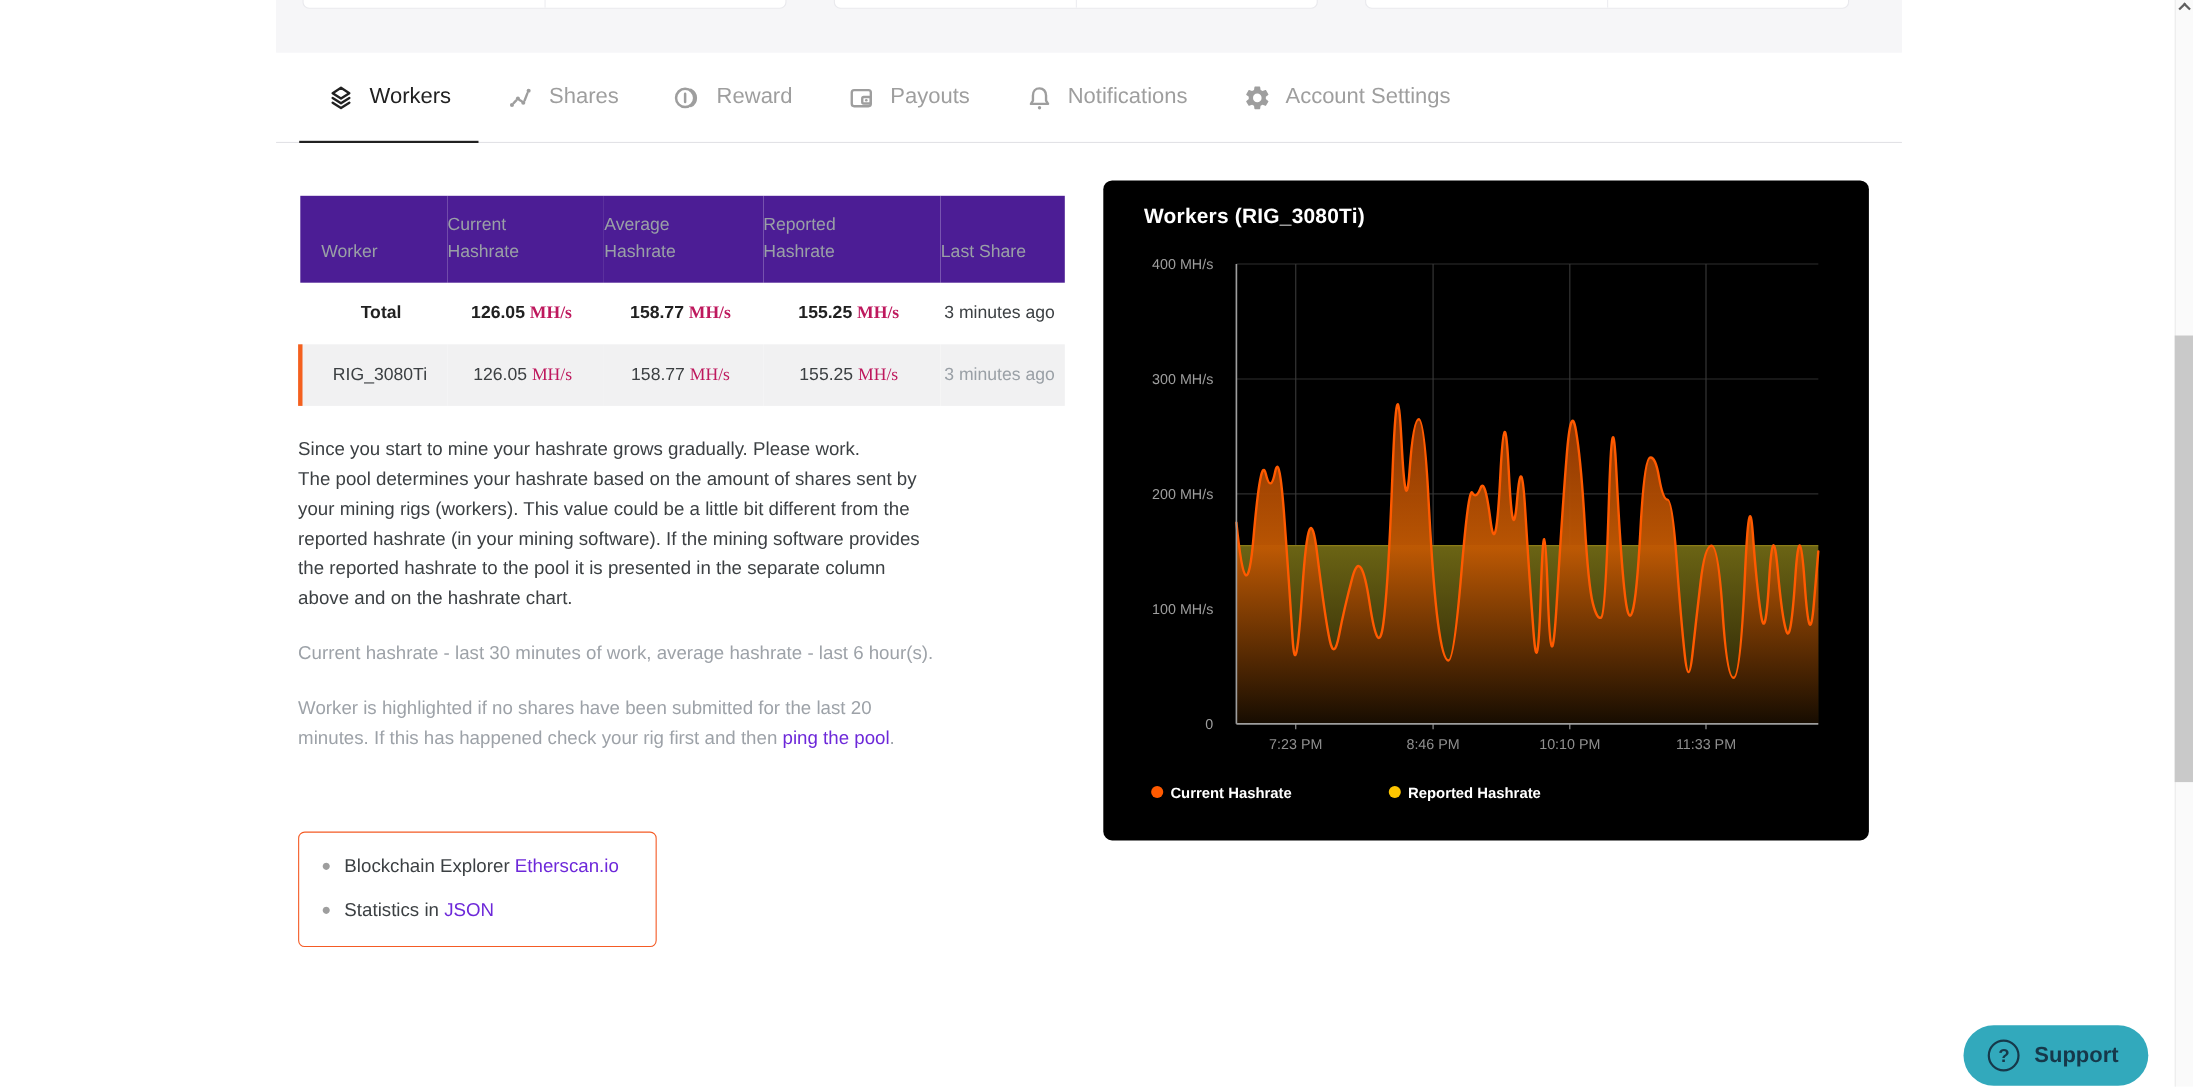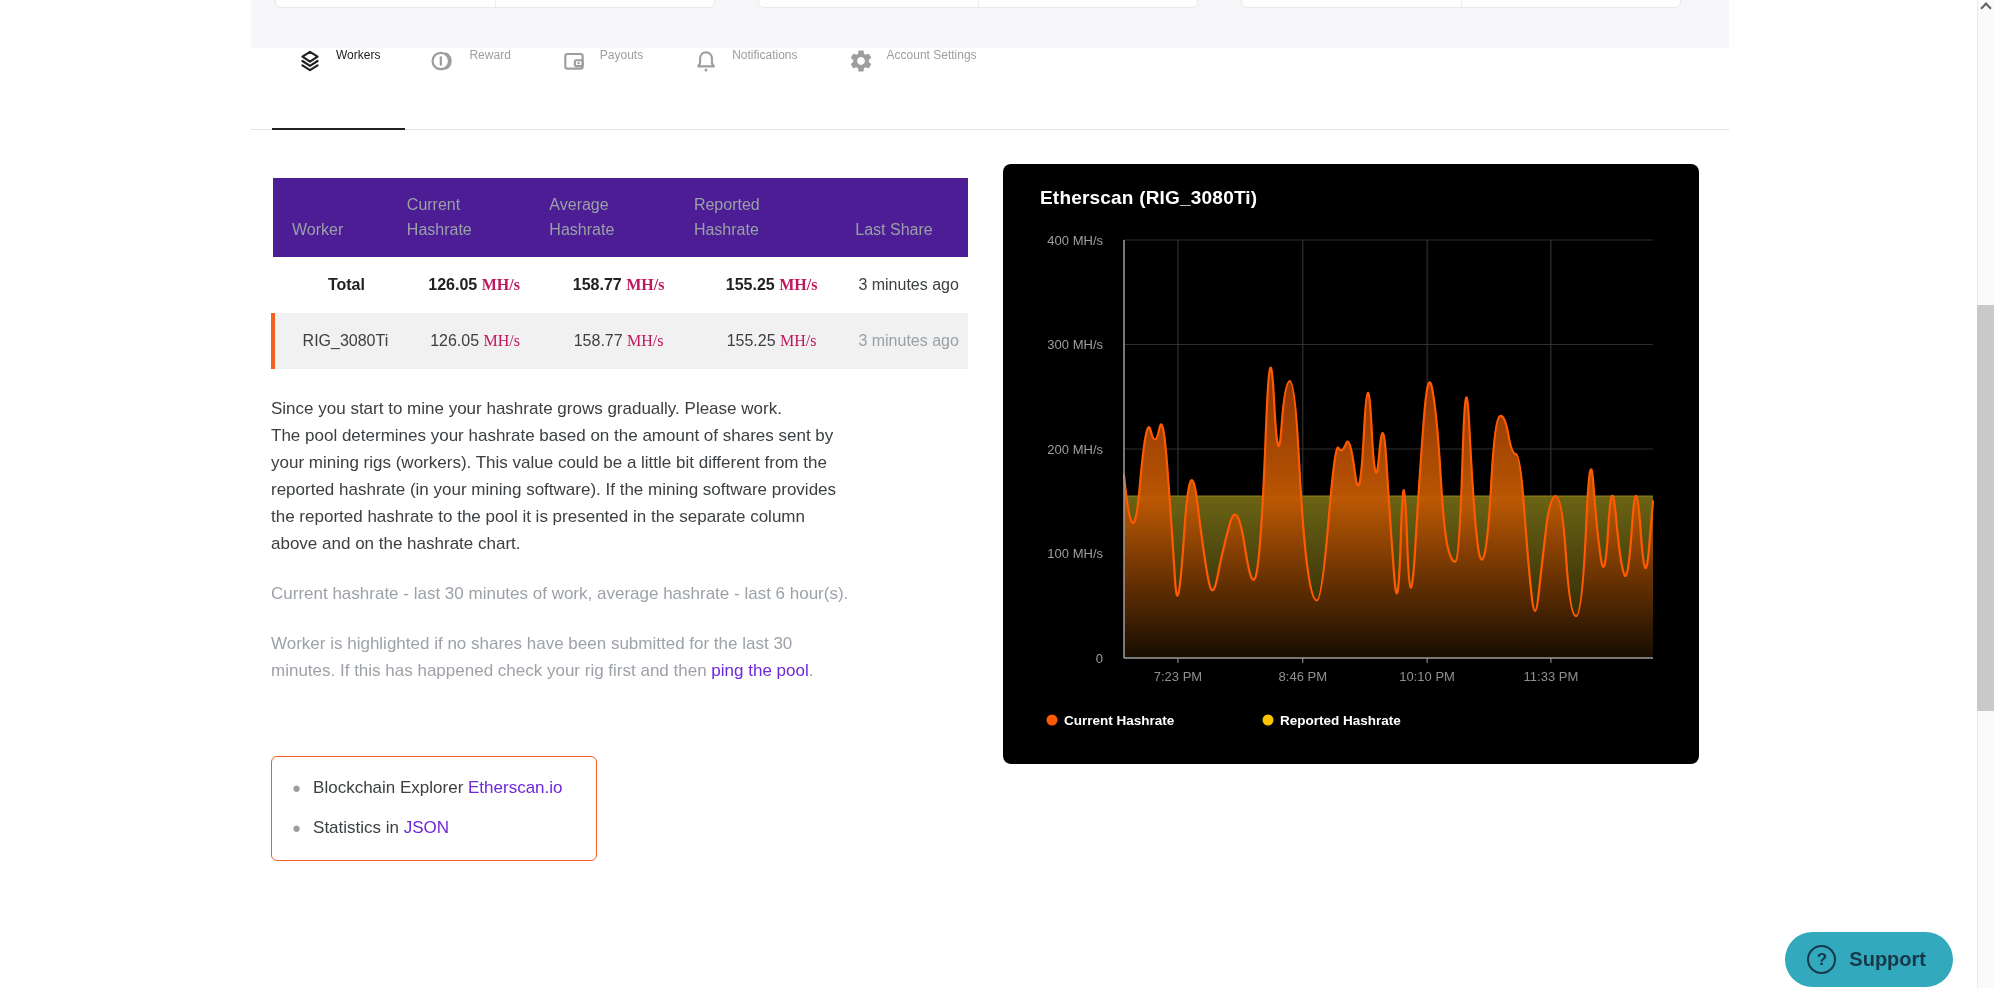--- a/index.html
+++ b/index.html
@@ -8,21 +8,21 @@
 
   
   .top-strip { position:absolute; left:251px; top:0; width:1478px; height:48px; background:#f6f6f8; }
   .stat-card { position:absolute; top:-42px; height:50px; width:440px; background:#fff; border:1px solid #e9e9ed; border-radius:6px; }
   .stat-card .divider { position:absolute; left:50%; top:0; bottom:0; width:1px; background:#ededf1; }
   .stat-card.c1 { left:275px; } .stat-card.c2 { left:758px; } .stat-card.c3 { left:1241px; }
 
   
   .tabbar { position:absolute; left:251px; top:48px; width:1478px; height:82px; background:#fff; border-bottom:1px solid #e2e2e6; }
   .tabs { display:flex; align-items:center; height:100%; padding-left:21px; }
-  .tab { position:relative; display:flex; align-items:flex-start; gap:13px; height:100%; padding:0 25px; font-size:12px; color:#9e9e9e; cursor:pointer; white-space:nowrap; }
+  .tab { position:relative; display:flex; align-items:center; gap:13px; height:100%; padding:0 25px; font-size:20px; color:#9e9e9e; cursor:pointer; white-space:nowrap; }
   .tab .ticon { display:flex; align-items:center; }
   .tab.active { color:#212121; font-weight:500; }
   .tab.active::after { content:""; position:absolute; left:0; right:0; bottom:-1px; height:2px; background:#212121; }
 
   
   .left-col { position:absolute; left:271px; top:140px; width:697px; }
   table.wtable { width:697px; border-collapse:collapse; font-size:16px; margin-top:38px; }
   .wtable th { background:#4c1d95; color:#9aa0a6; font-weight:400; text-align:left; vertical-align:bottom; padding:14px 6px 15px 0; line-height:25px; }
   .wtable th.first, .wtable td.first { padding-left:19px; }
   .wtable col.c-worker{width:134px;} .wtable col.c-cur{width:143px;} .wtable col.c-avg{width:145px;} .wtable col.c-rep{width:162px;} .wtable col.c-last{width:113px;}
@@ -82,20 +82,34 @@
   <div class="tabs">
     <div class="tab active">
       <span class="ticon">
         <svg width="26" height="26" viewBox="0 0 24 24" fill="none" stroke="currentColor" stroke-width="2" stroke-linejoin="round" stroke-linecap="round">
           <polygon points="12,3.5 19,8 12,12.5 5,8"></polygon>
             <polyline points="5,12 12,16.5 19,12"></polyline>
             <polyline points="5,16 12,20.5 19,16"></polyline>
         </svg>
       </span>
       <span>Workers</span>
+    </div>
+    <div class="tab">
+      <span class="ticon">
+        <svg width="26" height="26" viewBox="0 0 24 24" fill="currentColor" stroke="currentColor" stroke-width="2" stroke-linecap="round">
+          <circle cx="5" cy="18" r="1.7" stroke="none"></circle>
+            <circle cx="10" cy="12.5" r="1.7" stroke="none"></circle>
+            <circle cx="14.5" cy="16" r="1.7" stroke="none"></circle>
+            <circle cx="19" cy="6" r="1.7" stroke="none"></circle>
+          <line x1="6.4" y1="16.4" x2="8.6" y2="14.1"></line>
+            <line x1="11.3" y1="13.7" x2="13.2" y2="14.9"></line>
+            <line x1="15.6" y1="14.2" x2="18" y2="8"></line>
+        </svg>
+      </span>
+      <span>Shares</span>
     </div>
     <div class="tab">
       <span class="ticon">
         <svg width="26" height="26" viewBox="0 0 24 24" fill="none" stroke="currentColor" stroke-width="2.1" stroke-linecap="round">
           <circle cx="10" cy="12" r="7.6"></circle>
             <line x1="10" y1="8.6" x2="10" y2="15.4"></line>
             <path d="M14.8 5.2 a7.6 7.6 0 0 1 0 13.6"></path>
         </svg>
       </span>
       <span>Reward</span>
@@ -178,38 +192,38 @@
         <td><span>155.25</span> <span class="unit">MH/s</span></td>
         <td class="last">3 minutes ago</td>
       </tr>
     </tbody>
   </table>
 
   <div class="notes">
     <p class="first">Since you start to mine your hashrate grows gradually. Please work.</p>
     <p>The pool determines your hashrate based on the amount of shares sent by your mining rigs (workers). This value could be a little bit different from the reported hashrate (in your mining software). If the mining software provides the reported hashrate to the pool it is presented in the separate column above and on the hashrate chart.</p>
     <p class="muted">Current hashrate - last 30 minutes of work, average hashrate - last 6 hour(s).</p>
-    <p class="muted"><span>Worker is highlighted if no shares have been submitted for the last 30 minutes. If this has happened check your rig first and then </span><a class="olink">ping the pool</a><span>.</span></p>
+    <p class="muted"><span>Worker is highlighted if no shares have been submitted for the last 20 minutes. If this has happened check your rig first and then </span><a class="olink">ping the pool</a><span>.</span></p>
   </div>
 
   <div class="info-box">
     <div class="info-item">
       <span class="bullet">●</span>
       <span><span>Blockchain Explorer </span><a class="olink">Etherscan.io</a></span>
     </div>
     <div class="info-item">
       <span class="bullet">●</span>
       <span><span>Statistics in </span><a class="olink">JSON</a></span>
     </div>
   </div>
 </div>
 
 <div class="right-col">
   <div class="chart-panel">
-    <div class="chart-title">Etherscan (RIG_3080Ti)</div>
+    <div class="chart-title">Workers (RIG_3080Ti)</div>
     <svg id="chart-svg" width="696" height="600" viewBox="0 0 696 600">
         <defs>
           <linearGradient id="gOr" x1="0" y1="0" x2="0" y2="1">
             <stop offset="0" stop-color="#8f3502"></stop>
             <stop offset="0.45" stop-color="#c05803"></stop>
             <stop offset="1" stop-color="#160c01"></stop>
           </linearGradient>
           <linearGradient id="gOl" x1="0" y1="0" x2="0" y2="1">
             <stop offset="0" stop-color="#6b6414"></stop>
             <stop offset="1" stop-color="#201903"></stop>

